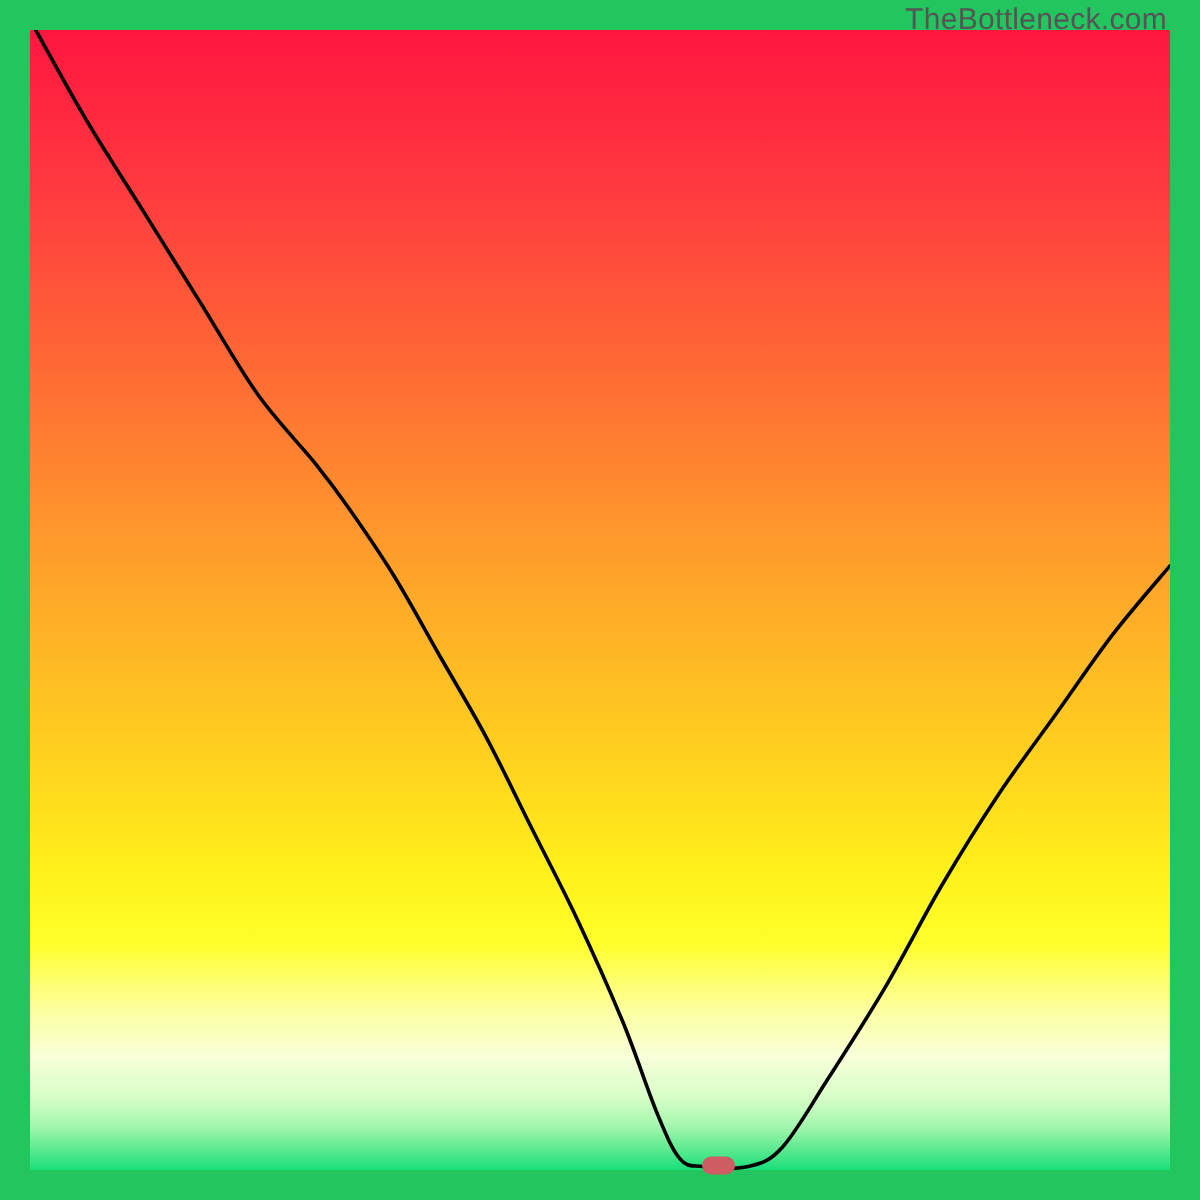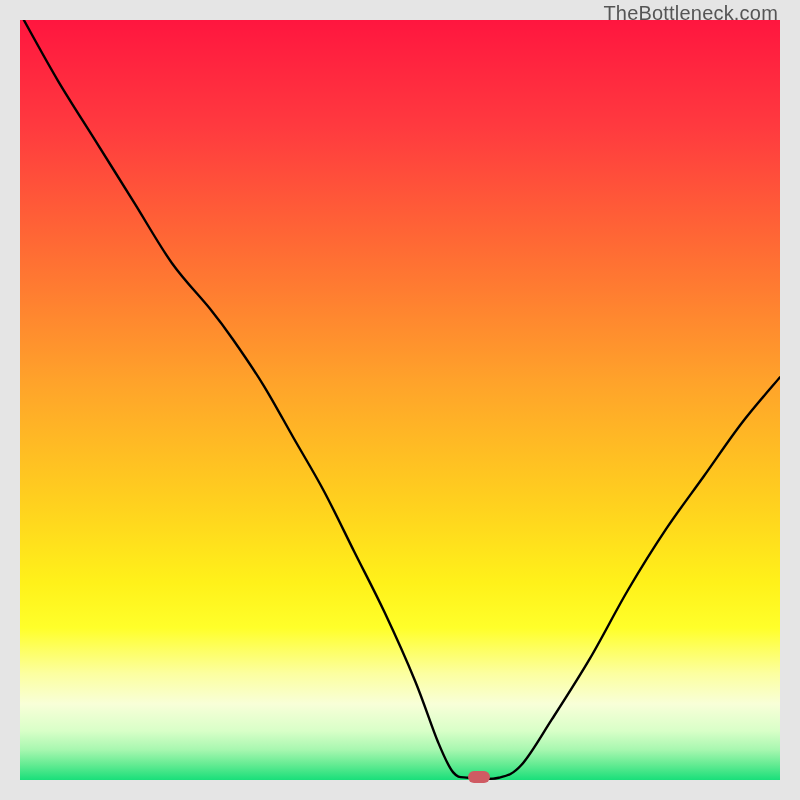--- a/index.html
+++ b/index.html
@@ -8,21 +8,21 @@
     width: 800px;
     height: 800px;
     overflow: hidden;
     background: #000;
     font-family: Arial, Helvetica, sans-serif;
   }
   .frame {
     position: relative;
     width: 800px;
     height: 800px;
-    background: #e5e5e5;
+    background: #22c55e;
   }
   .plot-area {
     position: absolute;
     left: 20px;
     top: 20px;
     width: 760px;
     height: 760px;
     
   }
   svg.curve {

